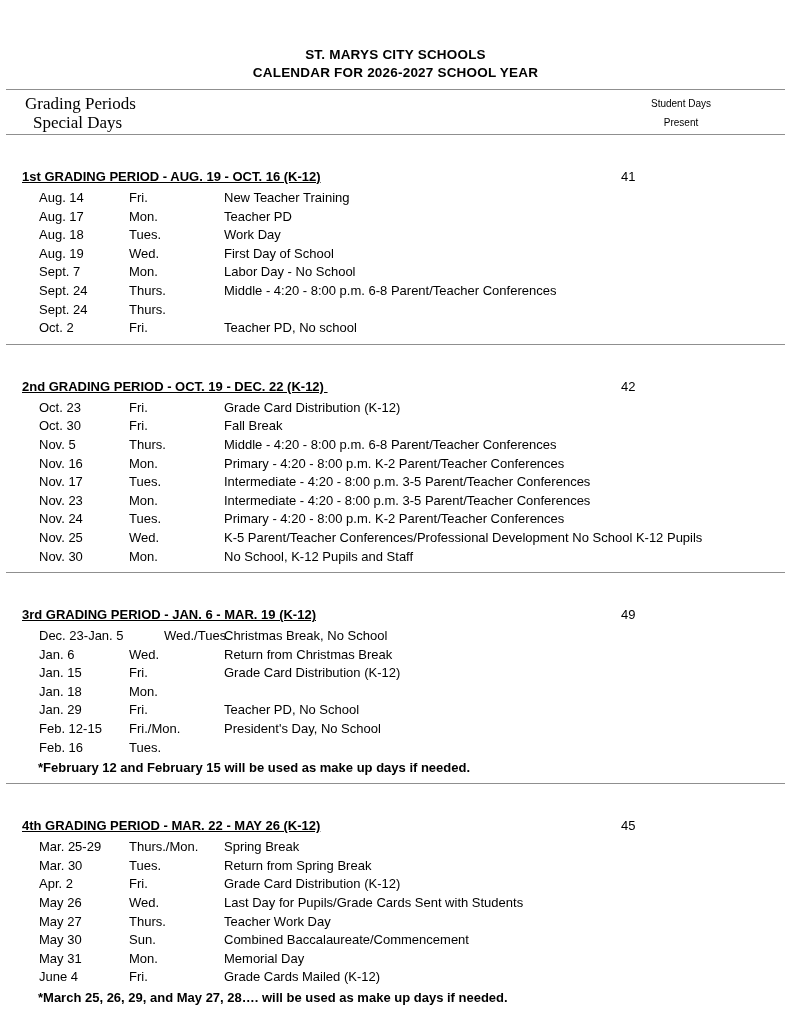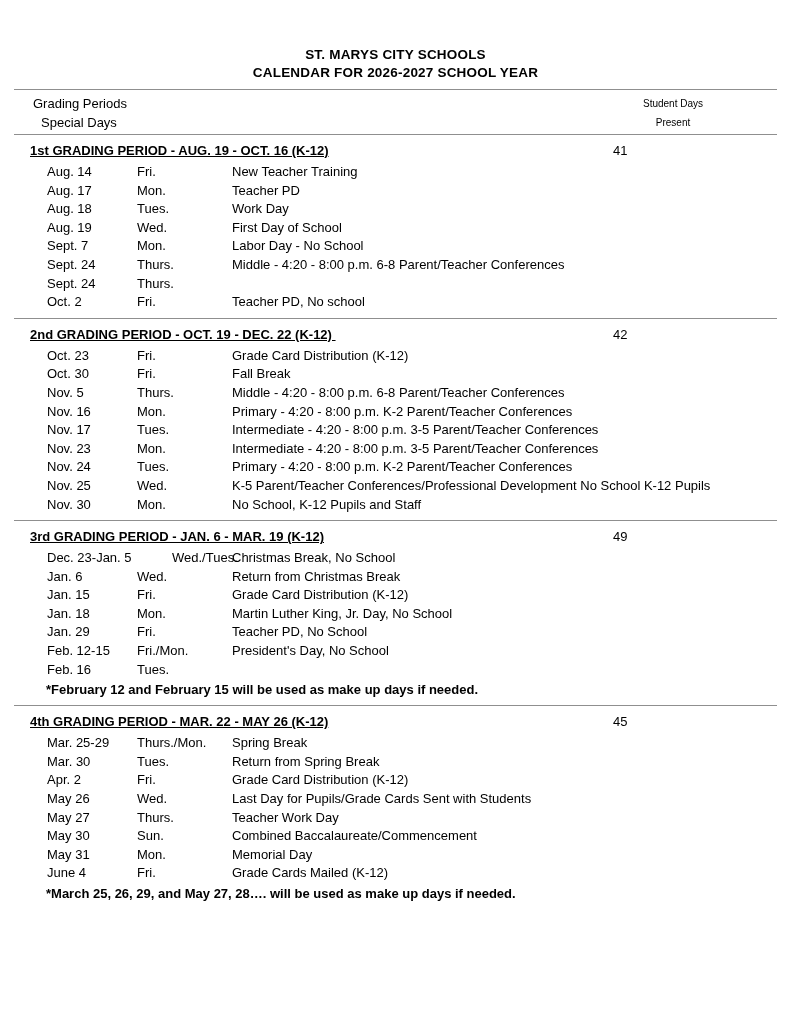--- a/index.html
+++ b/index.html
@@ -12,21 +12,21 @@
     height: 1024px;
     font-family: "Liberation Sans", sans-serif;
     color: #000000;
     -webkit-font-smoothing: antialiased;
   }
   .page {
     position: relative;
     width: 791px;
     height: 988px;
     box-sizing: border-box;
-    padding: 0 14px;
+    padding: 0 6px;
   }
 
   
   .title-block {
     padding-top: 46px;
     text-align: center;
   }
   .title-line {
     font-size: 13.5px;
     font-weight: bold;
@@ -45,22 +45,23 @@
   
   .col-head {
     position: relative;
     height: 40px;
     padding-top: 4px;
   }
   .col-head-left {
     position: absolute;
     left: 19px;
     top: 4px;
-    font-size: 13px;
+    font-size: 17px;
     line-height: 19px;
+    font-family: Liberation Serif, serif;
   }
   .col-head-left .sub { padding-left: 8px; display: block; }
   .col-head-right {
     position: absolute;
     right: 44px;
     top: 4px;
     text-align: center;
     font-size: 10px;
     line-height: 19px;
     width: 120px;
@@ -68,20 +69,21 @@
 
   
   .period {
     position: relative;
     padding-top: 7px;
     padding-bottom: 6px;
   }
   .period-head-row {
     position: relative;
     height: 19px;
+    margin-top: 26px;
   }
   .period-title {
     position: absolute;
     left: 16px;
     top: 0;
     font-size: 13px;
     font-weight: bold;
     text-decoration: underline;
     white-space: pre;
     line-height: 17px;
@@ -278,21 +280,20 @@
             <span class="cell-desc">Return from Christmas Break</span>
           </div>
           <div class="row">
             <span class="cell-date">Jan. 15</span>
             <span class="cell-day">Fri.</span>
             <span class="cell-desc">Grade Card Distribution (K-12)</span>
           </div>
           <div class="row">
             <span class="cell-date">Jan. 18</span>
             <span class="cell-day">Mon.</span>
-            <span class="cell-desc">Martin Luther King, Jr. Day, No School</span>
           </div>
           <div class="row">
             <span class="cell-date">Jan. 29</span>
             <span class="cell-day">Fri.</span>
             <span class="cell-desc">Teacher PD, No School</span>
           </div>
           <div class="row">
             <span class="cell-date">Feb. 12-15</span>
             <span class="cell-day">Fri./Mon.</span>
             <span class="cell-desc">President's Day, No School</span>

